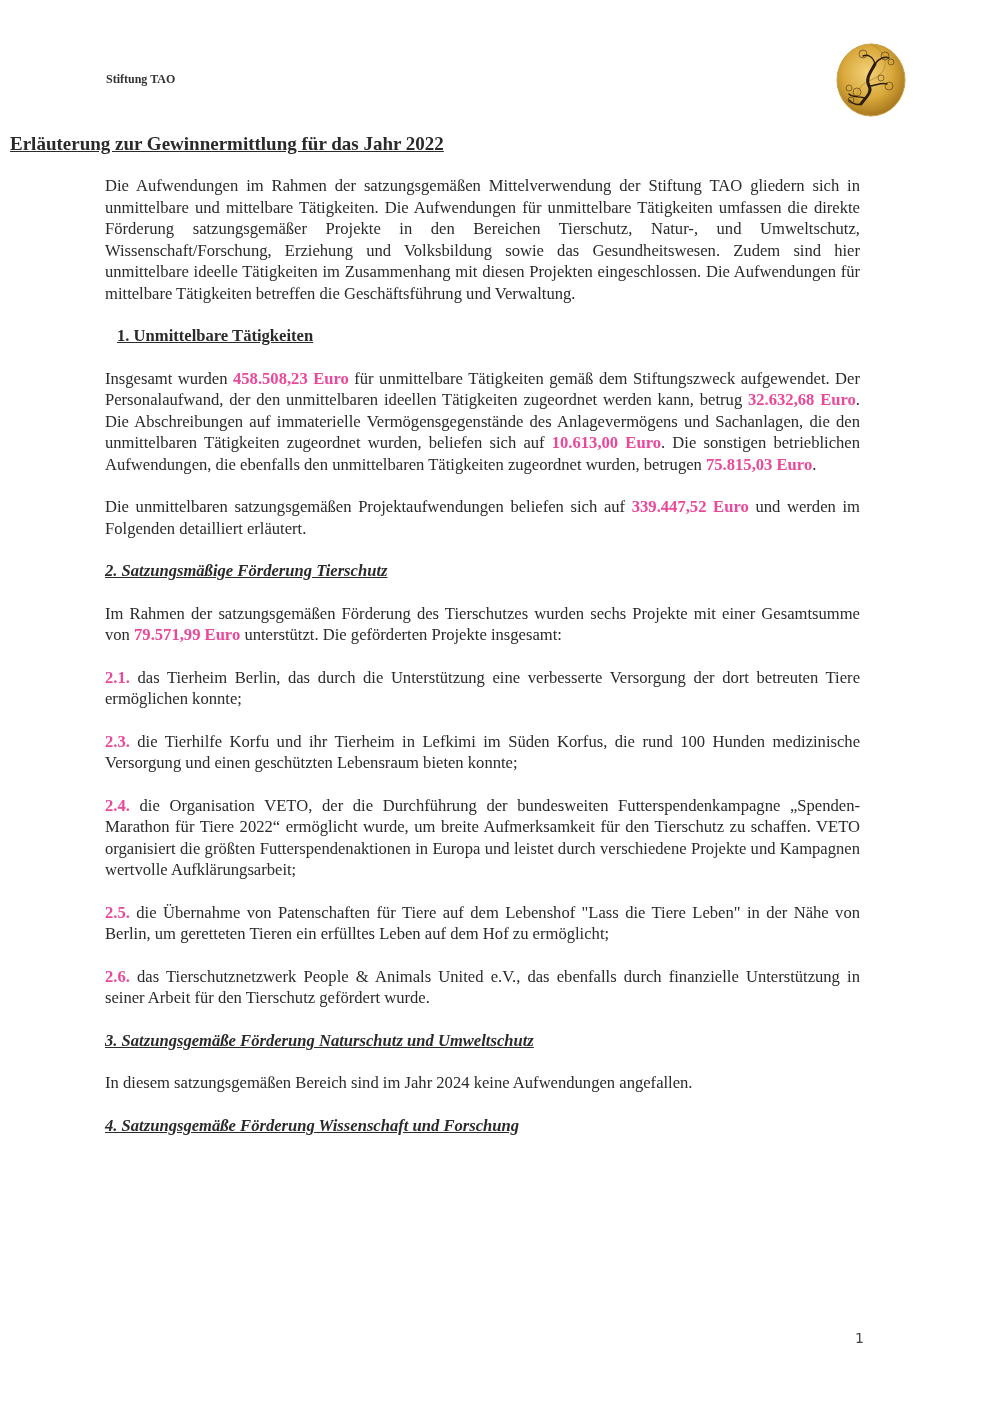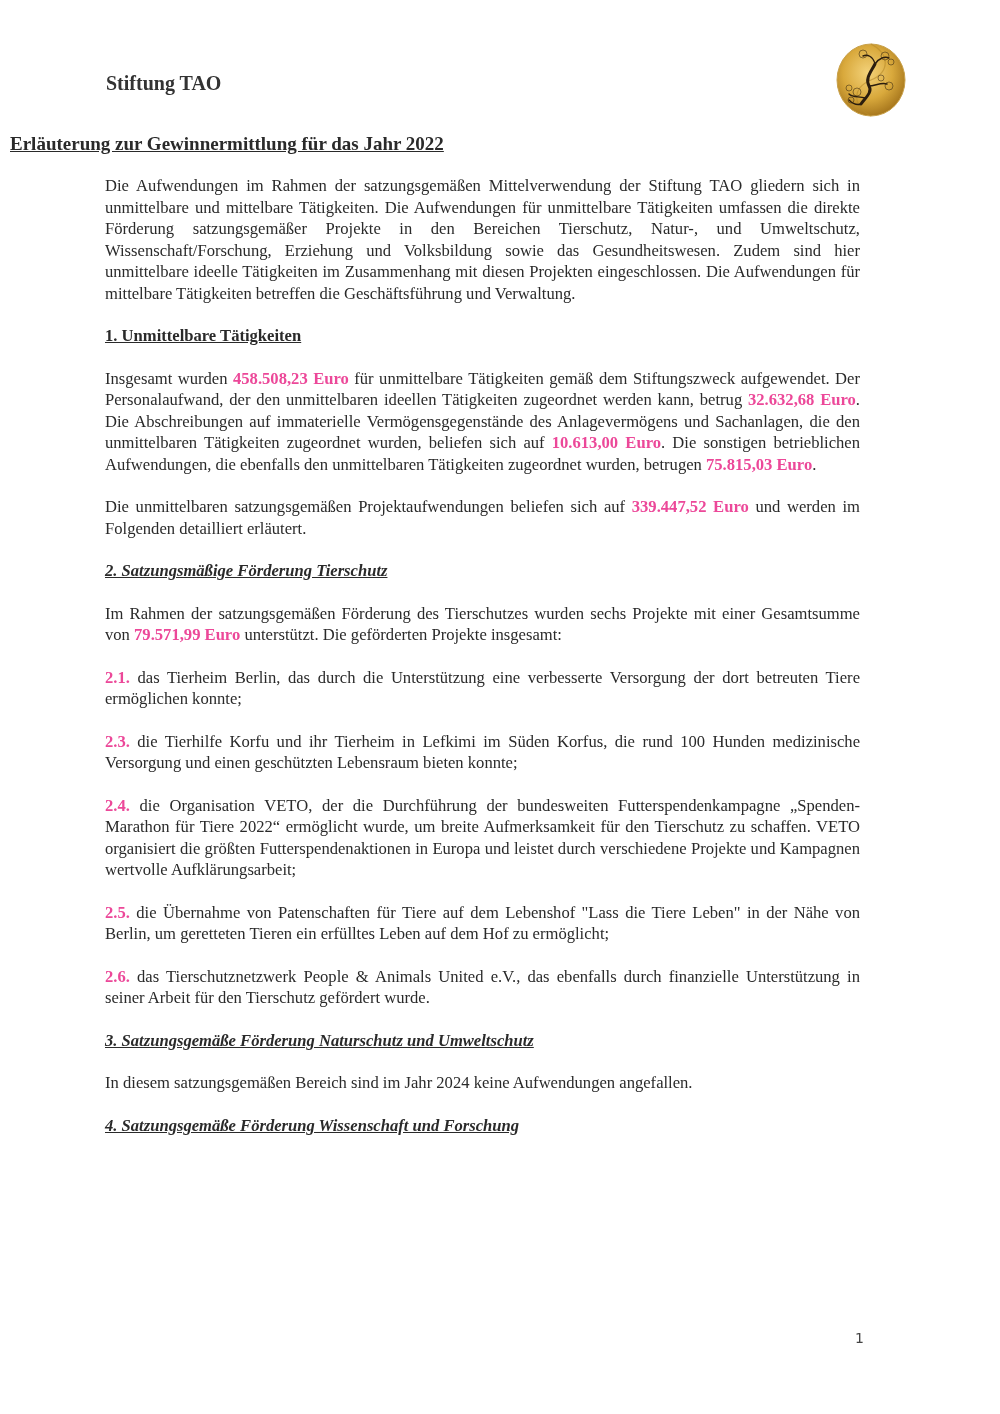--- a/index.html
+++ b/index.html
@@ -3,37 +3,37 @@
 <meta charset="utf-8">
 <style>
   html, body { margin: 0; padding: 0; background: #ffffff; }
   body {
     width: 1000px; height: 1414px; position: relative; overflow: hidden;
     font-family: "Liberation Serif", "DejaVu Serif", serif;
     color: #2a2a2a;
   }
   .org-name {
     position: absolute; left: 106px; top: 72px;
-    font-size: 20px; font-weight: bold; color: #333;
+    font-size: 12px; font-weight: bold; color: #333;
   }
   .logo {
     position: absolute; left: 835px; top: 42px; width: 72px; height: 76px;
   }
   .doc-title {
     position: absolute; left: 0; right: 0; top: 133px; 
     font-size: 19px; font-weight: bold; text-decoration: underline;
     padding-left: 10px; color: #2a2a2a;
   }
   .content {
     position: absolute; left: 105px; width: 763px; top: 175px;
     font-size: 16.6px; line-height: 21.5px; text-align: justify;
   }
   .content p { margin: 0 8px 21px 0; }
   .content b { color: #ec4899; }
-  .h-bold { font-weight: bold; text-decoration: underline; margin: 0 0 21px 0; }
+  .h-bold { font-weight: bold; text-decoration: underline; margin: 0 0 21px 12px; }
   .h-ital { font-weight: bold; font-style: italic; text-decoration: underline; margin: 0 0 21px 0; }
   .page-num {
     position: absolute; left: 855px; top: 1330px;
     font-family: "DejaVu Sans", sans-serif; font-size: 14px; color: #444;
   }
 </style>
 </head>
 <body>
 
 <div class="org-name">Stiftung TAO</div>

